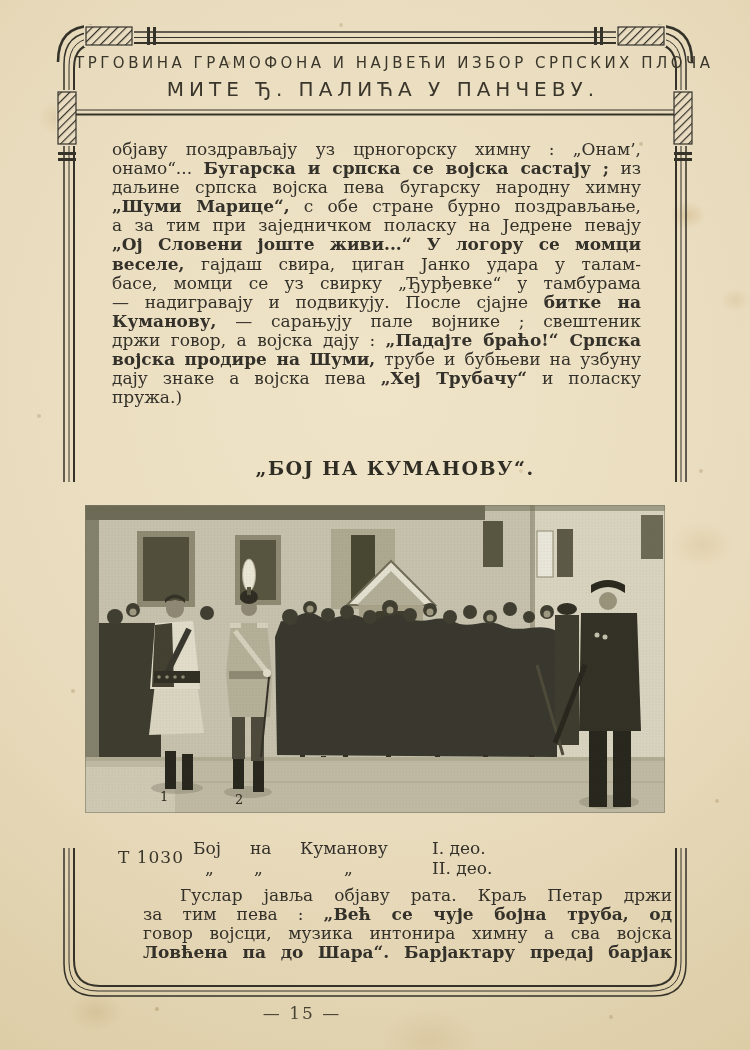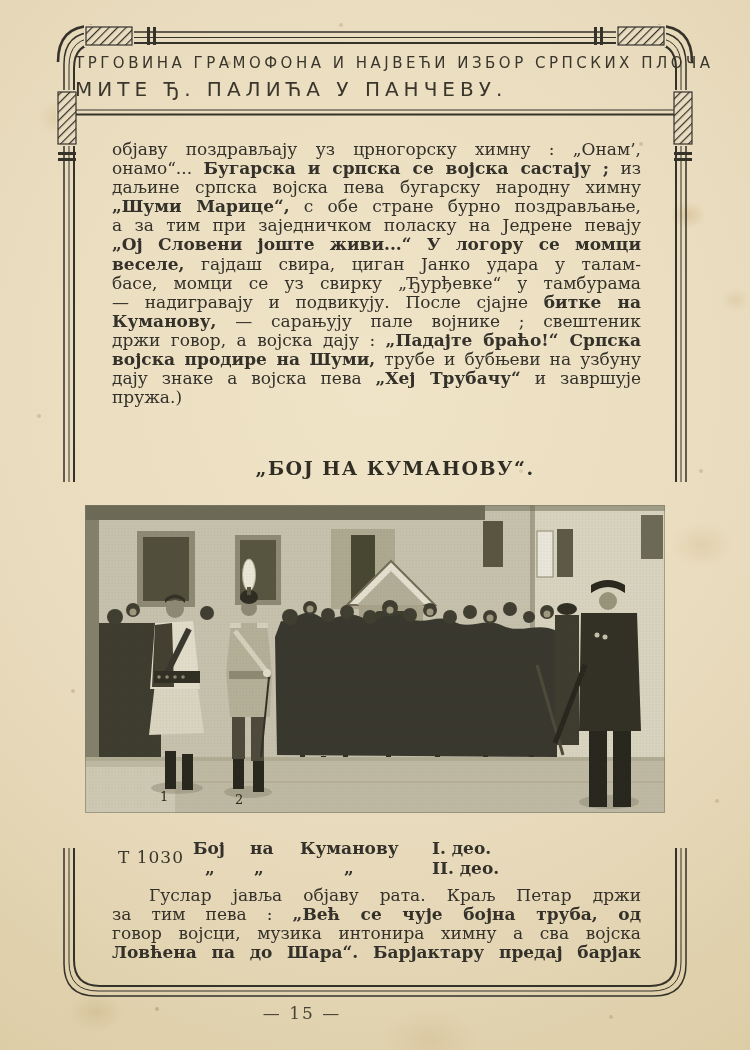--- a/index.html
+++ b/index.html
@@ -19,37 +19,37 @@
   .page::after{ 
     content:""; position:absolute; left:0; top:0; width:2px; height:2px; border-radius:50%;
     box-shadow: 228px 62px 0 1px rgba(120,85,30,.25), 640px 143px 0 1px rgba(120,85,30,.22),
       38px 415px 0 1px rgba(120,85,30,.2), 700px 470px 0 1px rgba(120,85,30,.2),
       72px 690px 0 1px rgba(120,85,30,.22), 716px 800px 0 1px rgba(120,85,30,.2),
       156px 1008px 0 1px rgba(120,85,30,.25), 610px 1016px 0 1px rgba(120,85,30,.2),
       340px 24px 0 1px rgba(120,85,30,.18), 520px 470px 0 1px rgba(120,85,30,.15);
     pointer-events:none;
   }
   .frame-svg{position:absolute; left:0; top:0;}
-  .hdr{position:absolute; left:75px; width:524px; text-align:left;
+  .hdr{position:absolute; left:75px; width:524px; text-align:right;
        font-family:"DejaVu Sans","Liberation Sans",sans-serif; color:#3a362b;}
   .hdr1{top:54px; font-size:15px; letter-spacing:3.5px; white-space:nowrap;}
   .hdr2{top:77px; font-size:20px; letter-spacing:5px; white-space:nowrap;}
   .para{position:absolute; left:112px; width:529px; font-size:17px;}
   #para1{top:140px;}
-  #para2{top:886px;}
+  #para2{top:886px;margin-left:31px;}
   .tline{height:19.1px; line-height:19.1px; text-align:justify; text-align-last:justify; overflow:visible; white-space:nowrap0;}
   .tline.nj{text-align-last:left;}
   .tline.ind{text-indent:37px;}
   .b{font-weight:bold;}
   .heading{position:absolute; left:75px; top:457px; width:640px; text-align:center;
            font-size:19px; font-weight:bold; letter-spacing:1.5px; color:#302d24;}
   .photo{position:absolute; left:85px; top:505px; width:580px; height:308px;}
   .catnum{position:absolute; left:118px; top:847px; font-size:17px; letter-spacing:1px; color:#3a362b;}
   .catalog{position:absolute; left:193px; top:838px; width:330px; font-size:17px;}
-  .catline{display:flex; font-weight:bold; height:20px; line-height:20px;justify-content:flex-end;}
+  .catline{display:flex; font-weight:normal; height:20px; line-height:20px;justify-content:flex-end;}
   .cw1{width:57px;} .cw2{width:50px;} .cw3{width:132px;} .cw4{flex:1;}
   .ditto .cw1{padding-left:12px; box-sizing:border-box;}
   .ditto .cw2{padding-left:4px; box-sizing:border-box;}
   .ditto .cw3{padding-left:44px; box-sizing:border-box;}
   .pagenum{position:absolute; left:0; top:1003px; width:604px; text-align:center;
            font-size:17px; letter-spacing:2px; color:#474335;}
 </style>
 </head>
 <body>
 
@@ -104,21 +104,21 @@
       <div class="tline"><span>даљине српска војска пева бугарску народну химну</span></div>
       <div class="tline"><span class="b">„Шуми Марице“,</span><span> с обе стране бурно поздрављање,</span></div>
       <div class="tline"><span>а за тим при заједничком поласку на Једрене певају</span></div>
       <div class="tline"><span class="b">„Ој Словени јоште живи...“ У логору се момци</span></div>
       <div class="tline"><span class="b">веселе,</span><span> гајдаш свира, циган Јанко удара у талам-</span></div>
       <div class="tline"><span>басе, момци се уз свирку „Ђурђевке“ у тамбурама</span></div>
       <div class="tline"><span>— надигравају и подвикују. После сјајне </span><span class="b">битке на</span></div>
       <div class="tline"><span class="b">Куманову,</span><span> — сарањују пале војнике ; свештеник</span></div>
       <div class="tline"><span>држи говор, а војска дају : </span><span class="b">„Падајте браћо!“ Српска</span></div>
       <div class="tline"><span class="b">војска продире на Шуми,</span><span> трубе и бубњеви на узбуну</span></div>
-      <div class="tline"><span>дају знаке а војска пева </span><span class="b">„Хеј Трубачу“</span><span> и завршује</span></div>
+      <div class="tline"><span>дају знаке а војска пева </span><span class="b">„Хеј Трубачу“</span><span> и поласку</span></div>
       <div class="tline nj"><span>пружа.)</span></div>
     </div>
 
   <div class="heading">„БОЈ НА КУМАНОВУ“.</div>
 
   <svg class="photo" viewBox="0 0 580 308">
     <defs>
       <pattern id="grain" width="3.2" height="3.2" patternUnits="userSpaceOnUse">
         <circle cx="1.6" cy="1.6" r="0.55" fill="#4e4b3a"></circle>
       </pattern>

